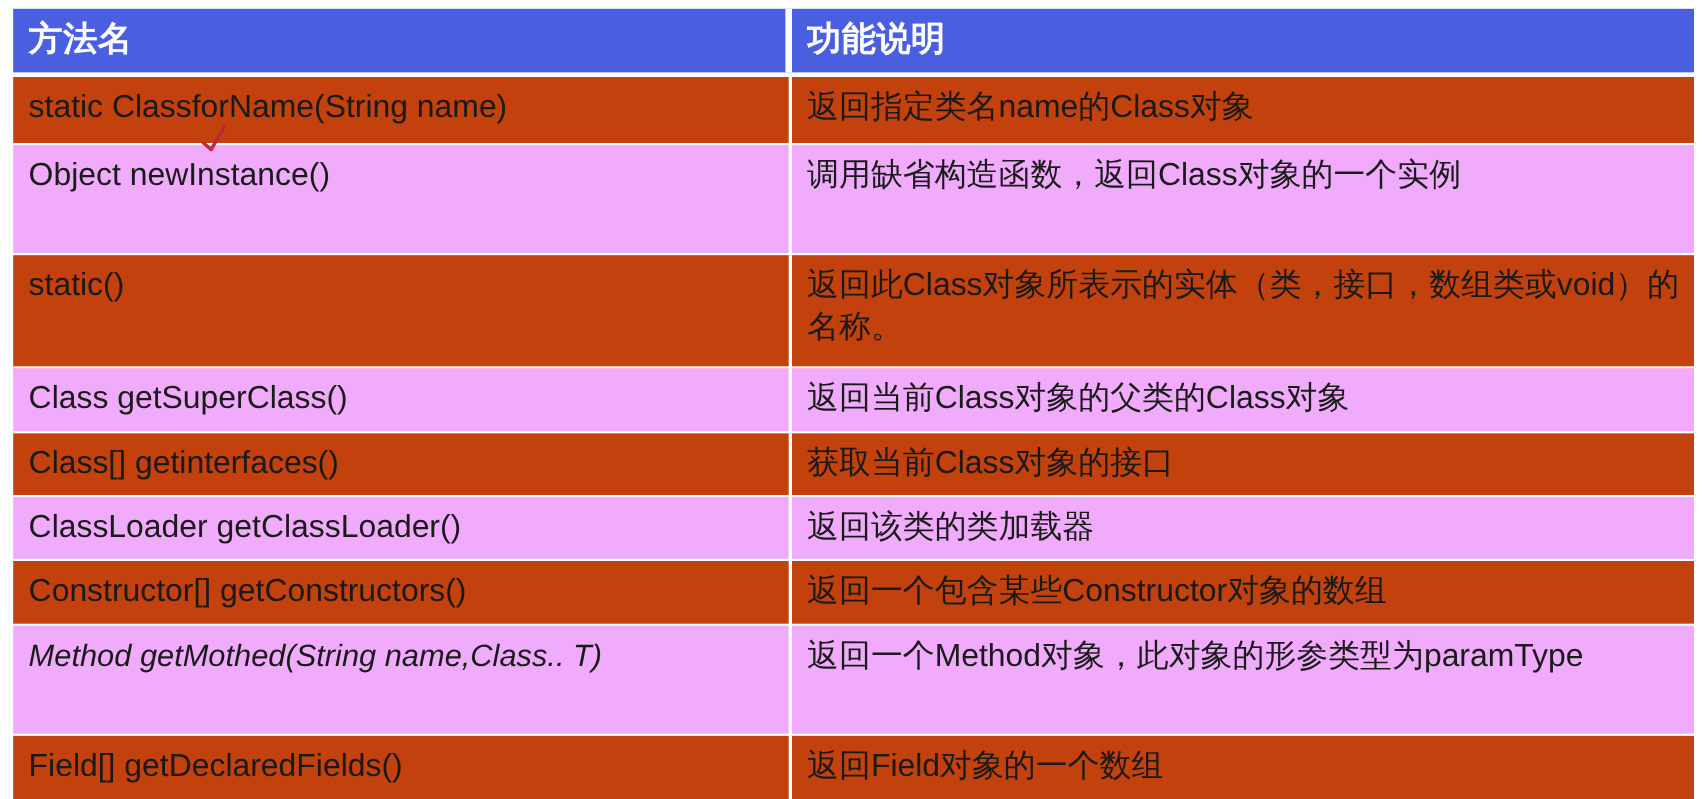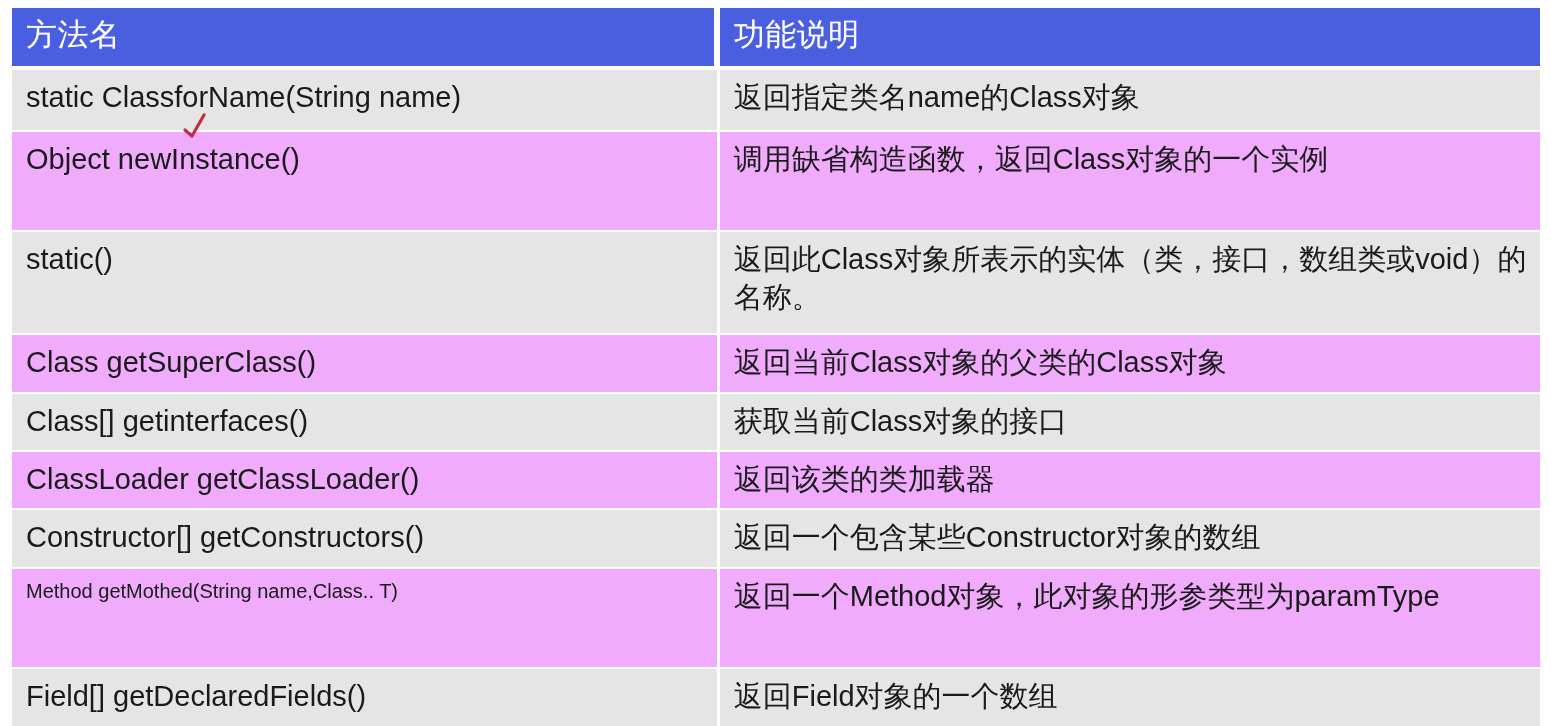--- a/index.html
+++ b/index.html
@@ -30,21 +30,21 @@
   }
 
   .col-method { width: 698px; }
   .col-desc   { width: 809px; }
 
   
   .hdr th {
     background: #4a5ee0;
     color: #ffffff;
     font-size: 31px;
-    font-weight: normal;
+    font-weight: bold;
     text-align: left;
     padding: 6px 0 10px 14px;
     height: 54px;
     box-sizing: border-box;
     vertical-align: middle;
     letter-spacing: 0.5px;
     text-shadow: 0 0 1px rgba(255,255,255,0.35);
   }
   .hdr th.h-method { border-right: 6px solid #ffffff; }
 
@@ -64,36 +64,36 @@
     vertical-align: top;
     line-height: 1.30;
     box-sizing: border-box;
     border-bottom: 2px solid #ffffff;
     word-break: break-word;
   }
   .tbl td.cell.c-method {
     border-right: 3px solid #ffffff;
   }
 
-  tr.shade-a td.cell { background: #e5e5e5; }
+  tr.shade-a td.cell { background: #c2410c; }
   tr.shade-b td.cell { background: #f0abfc; }
 
   
   tr.r0 td.cell { height: 62px;  }
   tr.r1 td.cell { height: 100px; }
   tr.r2 td.cell { height: 103px; }
   tr.r3 td.cell { height: 59px;  }
   tr.r4 td.cell { height: 58px;  }
   tr.r5 td.cell { height: 58px; margin-left: 44px;  }
   tr.r6 td.cell { height: 59px;  }
   tr.r7 td.cell { height: 100px; }
   tr.r8 td.cell { height: 61px; border-bottom: none; }
 
   
-  tr.r7 td.c-method { white-space: nowrap; font-size: 20px; padding-right: 14px; }
+  tr.r7 td.c-method { white-space: nowrap; font-size: 28px; padding-right: 14px; font-style: italic; }
 
   
   #annot-mark {
     position: absolute;
     left: 170px;
     top: 104px;
     width: 26px;
     height: 26px;
     pointer-events: none;
   }

